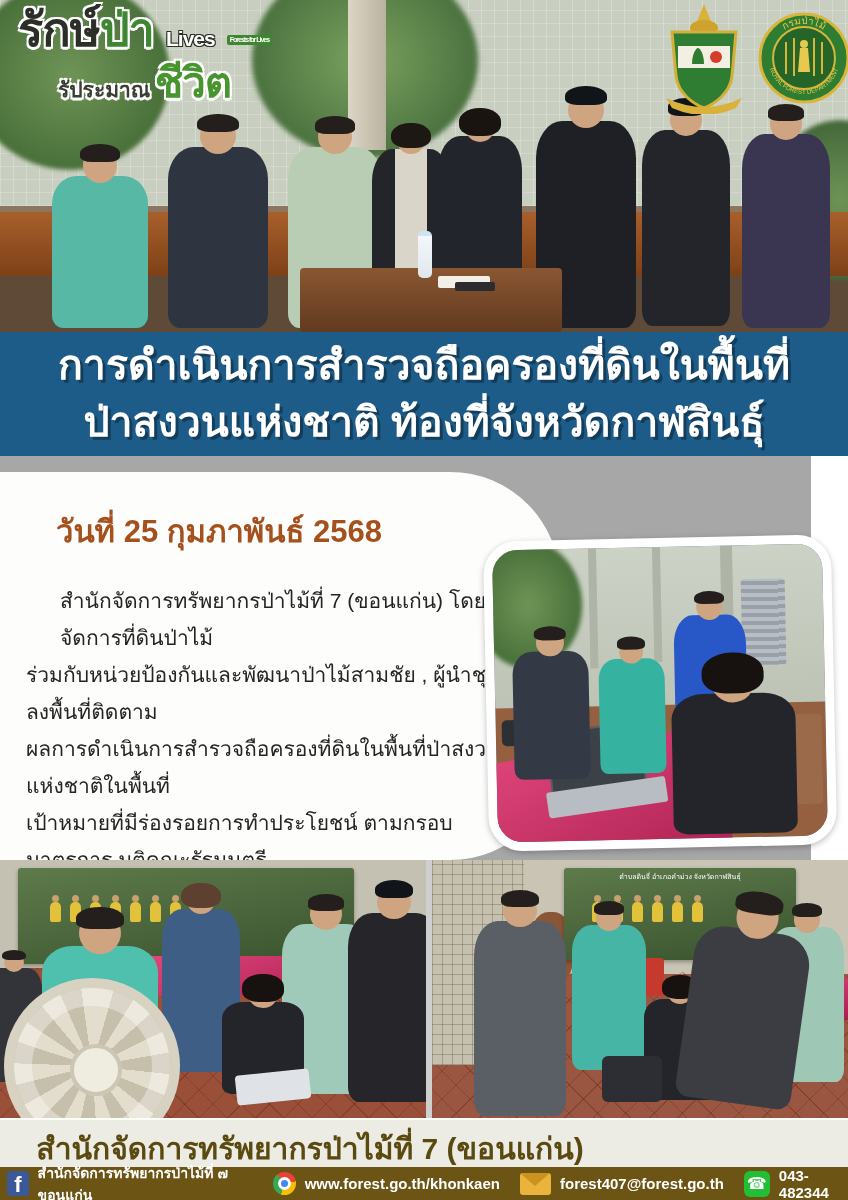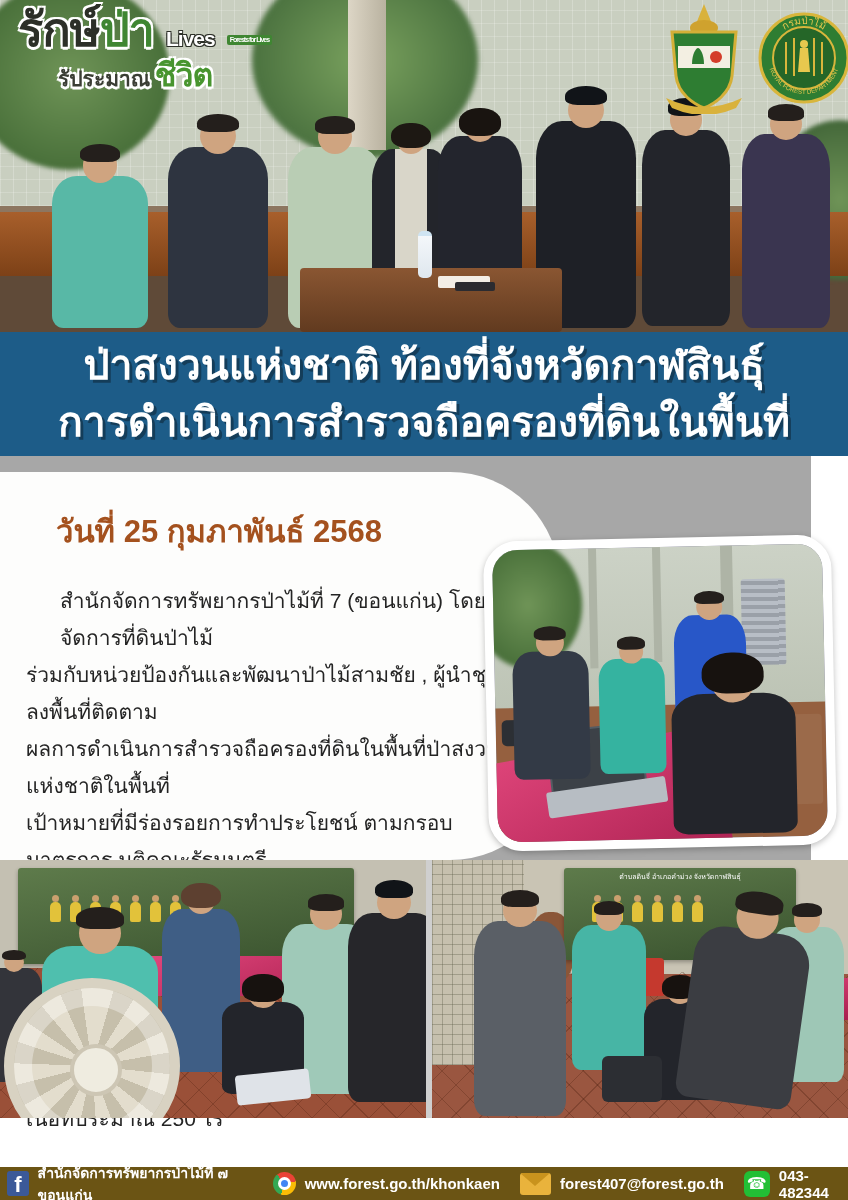--- a/index.html
+++ b/index.html
@@ -37,21 +37,21 @@
   #logo{left:18px;top:6px;width:270px;height:115px;z-index:9;}
   .ow{text-shadow:-2px -2px 0 #fff,2px -2px 0 #fff,-2px 2px 0 #fff,2px 2px 0 #fff,0 3px 0 #fff;}
   #logo .l1{font-size:47px;font-weight:800;line-height:1;letter-spacing:-1px;}
   #logo .dark{color:#2c2f28;} #logo .green{color:#3f8632;}
   #logo .save{color:#fff;font-weight:800;font-size:21px;
       text-shadow:-1px -1px 0 #2c2f28,1px -1px 0 #2c2f28,-1px 1px 0 #2c2f28,1px 1px 0 #2c2f28;}
   #logo .savesub{display:inline-block;background:#3f8632;color:#fff;font-size:7px;line-height:1.1;
       padding:1px 3px;border-radius:2px;vertical-align:4px;}
   #logo .l2{margin-top:-4px;padding-left:40px;font-weight:800;}
   #logo .sub{font-size:21px;color:#3a3d34;}
-  #logo .life{font-size:32px;color:#48952f;letter-spacing:-1px;}
+  #logo .life{font-size:42px;color:#48952f;letter-spacing:-1px;}
 
   
   #crest{left:652px;top:2px;z-index:9;} #seal{left:758px;top:12px;z-index:9;}
 
   
   #banner{left:0;top:332px;width:848px;height:124px;background:#1d5c88;z-index:5;
      display:flex;flex-direction:column;justify-content:center;text-align:center;}
   #banner div{color:#fff;font-size:41px;font-weight:800;line-height:57px;
      text-shadow:3px 3px 0 rgba(15,40,58,.6);}
 
@@ -208,22 +208,22 @@
           <line x1="36" y1="26" x2="36" y2="64"></line>
         <line x1="56" y1="26" x2="56" y2="64"></line>
           <line x1="64" y1="30" x2="64" y2="62"></line>
       </g>
       <circle cx="46" cy="32" r="4" fill="#e8c84e"></circle>
       <path d="M42 36 h8 l2 24 h-12 Z" fill="#e8c84e"></path>
     </svg>
   </div>
 
   <div id="banner" class="abs">
+    <div>การดำเนินการสำรวจถือครองที่ดินในพื้นที่</div>
     <div>ป่าสงวนแห่งชาติ ท้องที่จังหวัดกาฬสินธุ์</div>
-    <div>การดำเนินการสำรวจถือครองที่ดินในพื้นที่</div>
   </div>
 
   <div id="mid" class="abs">
     <div id="card">
       <div id="date">วันที่ 25 กุมภาพันธ์ 2568</div>
       <div id="body">
         <div class="ind">สำนักจัดการทรัพยากรป่าไม้ที่ 7 (ขอนแก่น) โดยส่วนจัดการที่ดินป่าไม้</div>
         <div>ร่วมกับหน่วยป้องกันและพัฒนาป่าไม้สามชัย , ผู้นำชุมชน ลงพื้นที่ติดตาม</div>
         <div>ผลการดำเนินการสำรวจถือครองที่ดินในพื้นที่ป่าสงวนแห่งชาติในพื้นที่</div>
         <div>เป้าหมายที่มีร่องรอยการทำประโยชน์ ตามกรอบมาตรการ มติคณะรัฐมนตรี</div>
@@ -351,20 +351,23 @@
           <div class="b"></div>
         </div>
       <div class="p" style="left:338px;top:46px;width:74px;height:176px;--c:#9ec7b6;">
           <div class="h"></div>
           <div class="b"></div>
         </div>
       <div class="abs" style="left:170px;top:196px;width:60px;height:46px;background:#2c2e33;border-radius:6px;z-index:6;"></div>
     </div>
   </div>
 
+  <div id="orgstrip" class="abs">
+    <div class="t">สำนักจัดการทรัพยากรป่าไม้ที่ 7 (ขอนแก่น)</div>
+  </div>
 
   <div id="footer" class="abs">
     <span class="fb">
         <span>f</span>
       </span>
     <span style="font-size:14px;">สำนักจัดการทรัพยากรป่าไม้ที่ ๗ ขอนแก่น</span>
     <span class="sp"></span>
     <span class="chrome"></span>
     <span>www.forest.go.th/khonkaen</span>
     <span class="sp"></span>

